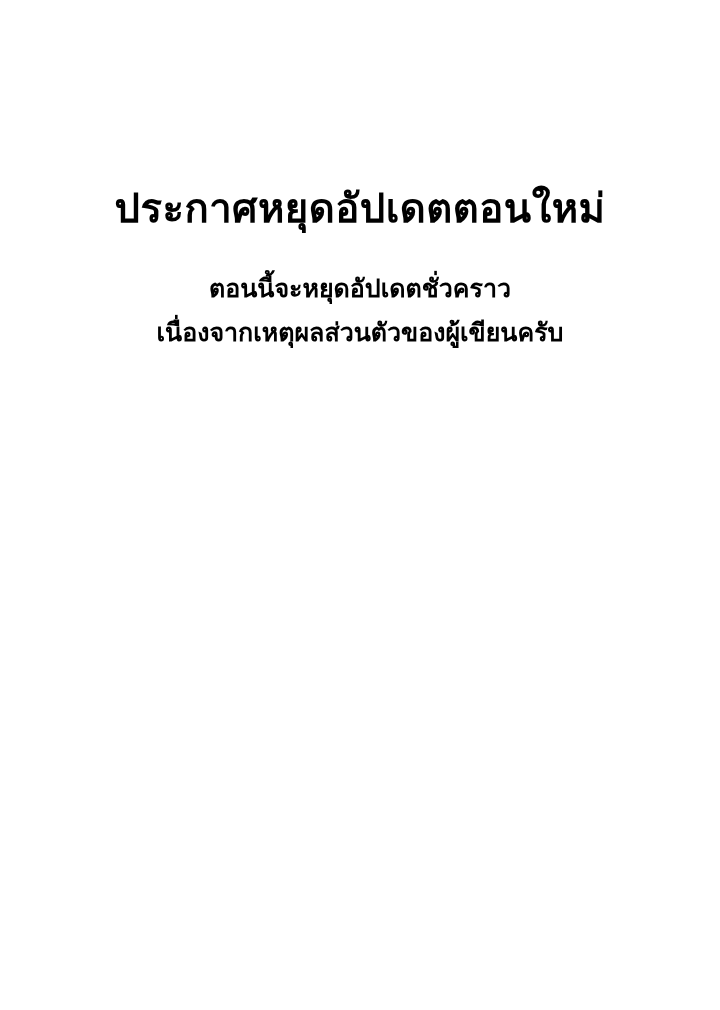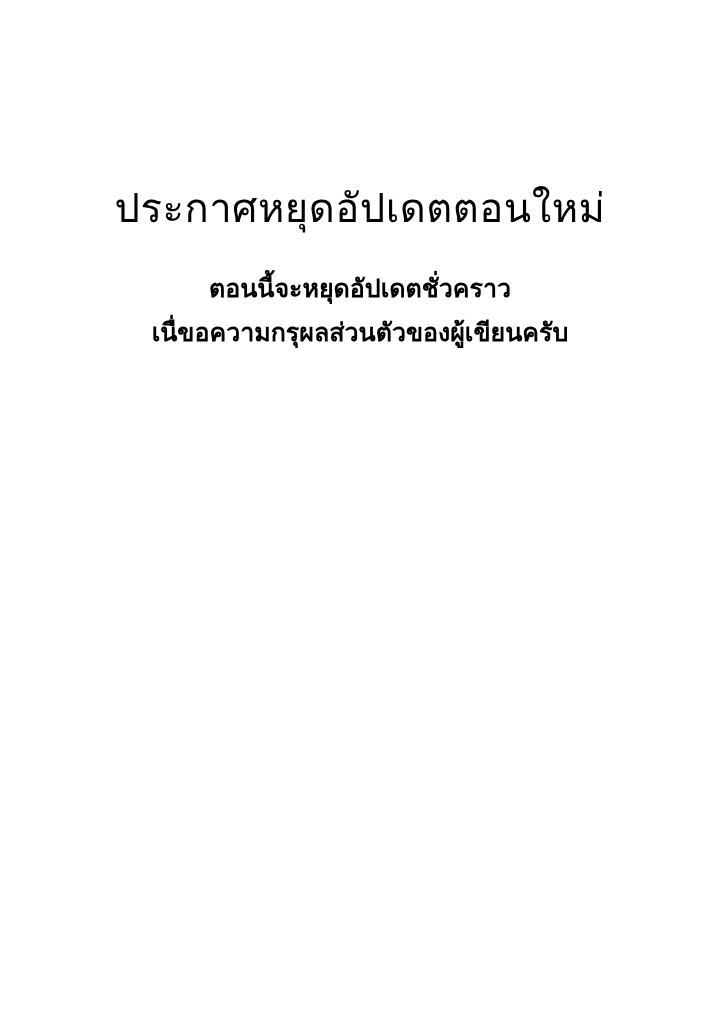--- a/index.html
+++ b/index.html
@@ -18,32 +18,32 @@
     width: 720px;
     height: 1010px;
     box-sizing: border-box;
     padding-top: 180px;
     text-align: center;
   }
   .announcement-title {
     margin: 0 0 30px 0;
     font-size: 40px;
     line-height: 56px;
-    font-weight: 400;
+    font-weight: 700;
     letter-spacing: 0.5px;
   }
   .announcement-body p {
     margin: 0;
     font-size: 25px;
     line-height: 44px;
     font-weight: 700;
   }
 </style>
 </head>
 <body>
 
 <div class="announcement-page">
   <h1 class="announcement-title">ประกาศหยุดอัปเดตตอนใหม่</h1>
   <div class="announcement-body">
     <p>ตอนนี้จะหยุดอัปเดตชั่วคราว</p>
-    <p>เนื่ขอความกรุผลส่วนตัวของผู้เขียนครับ</p>
+    <p>เนื่องจากเหตุผลส่วนตัวของผู้เขียนครับ</p>
   </div>
 </div>
 
 </body></html>

